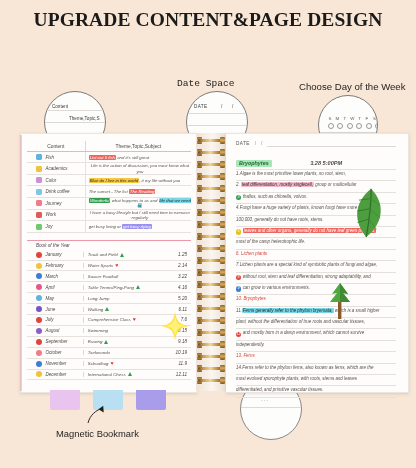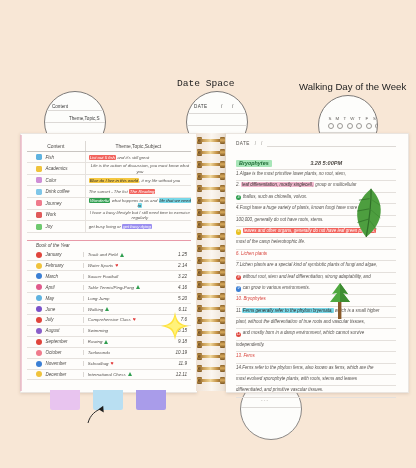--- a/index.html
+++ b/index.html
@@ -126,23 +126,24 @@
   .bm-cap{position:absolute;left:56px;top:428px;font-size:9.4px;color:#262626;}
   .fill-cap{position:absolute;left:206px;top:424px;width:130px;text-align:center;
             font-size:9.4px;color:#262626;line-height:1.3;}
   .arrow{position:absolute;left:86px;top:405px;width:22px;height:22px;}
 </style>
 </head>
 <body>
 
 <div class="stage">
 
+  <div class="hdr-title">UPGRADE CONTENT&amp;PAGE DESIGN</div>
 
   <div class="cap" id="cap-date">Date Space</div>
-  <div class="cap" id="cap-week">Walking Day of the Week</div>
+  <div class="cap" id="cap-week">Choose Day of the Week</div>
 
   <div class="mag" id="mag-content">
     <div class="ml" style="top:18px"></div>
       <div class="ml" style="top:30px"></div>
     <div class="ml" style="top:42px"></div>
       <div class="ml" style="top:54px"></div>
     <div class="mtxt" style="left:7px;top:12px">Content</div>
     <div class="mtxt" style="left:24px;top:24px">Theme,Topic,S</div>
   </div>
 
@@ -596,14 +597,15 @@
     </svg>
   </div>
 
   <div class="bm" id="bm1"></div>
   <div class="bm" id="bm2"></div>
   <div class="bm" id="bm3"></div>
   <svg class="arrow" viewBox="0 0 22 22">
     <path d="M2 18 C4 10 10 5 17 3" stroke="#2a2a2a" stroke-width="1" fill="none"></path>
     <path d="M16 1 L19 7 L13 6 Z" fill="#1d1d1d" transform="rotate(22 17 4)"></path>
   </svg>
+  <div class="bm-cap">Magnetic Bookmark</div>
 
 </div>
 
 </body></html>

